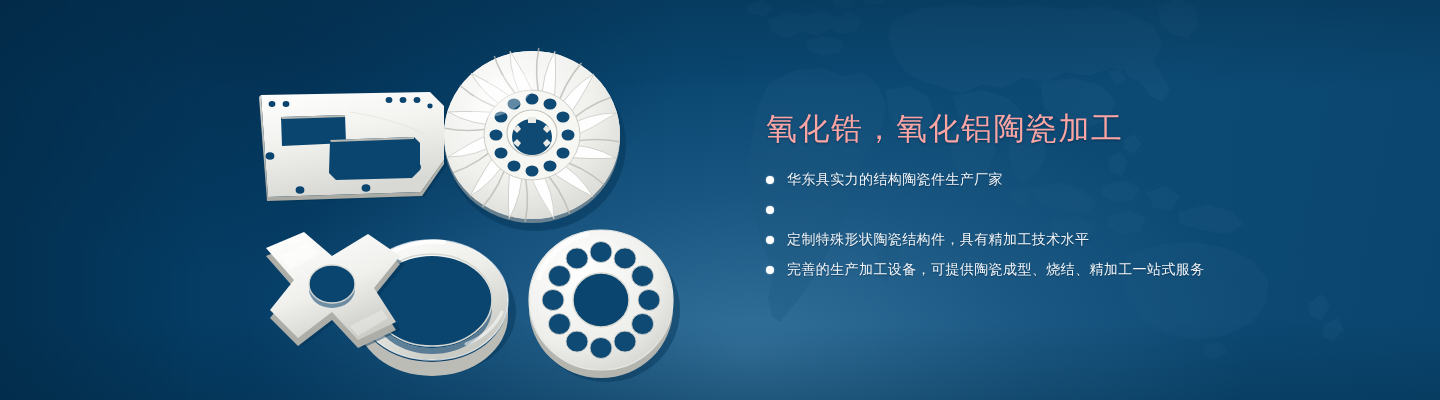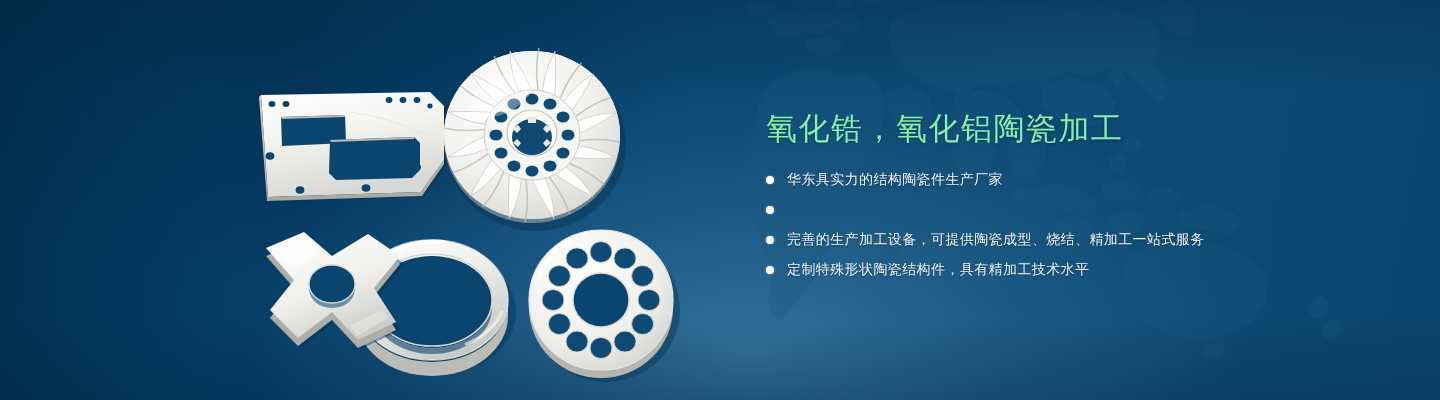--- a/index.html
+++ b/index.html
@@ -68,21 +68,21 @@
   .products svg { display: block; width: 100%; height: 100%; }
 
   
   .copy {
     position: absolute;
     left: 766px;
     top: 110px;
     width: 620px;
   }
   .headline {
-    color: #86efac;
+    color: #fca5a5;
     font-size: 31px;
     line-height: 38px;
     letter-spacing: 1.5px;
     font-weight: 400;
     margin: 0 0 22px 0;
     text-shadow: 0 1px 2px rgba(0,20,40,0.45);
     white-space: nowrap;
   }
   .bullets {
     list-style: none;
@@ -431,22 +431,22 @@
     <ul class="bullets">
       <li class="bullet">
         <span class="bullet-dot"></span>
         <span class="bullet-text">华东具实力的结构陶瓷件生产厂家</span>
       </li>
       <li class="bullet">
         <span class="bullet-dot"></span>
       </li>
       <li class="bullet">
         <span class="bullet-dot"></span>
-        <span class="bullet-text">完善的生产加工设备，可提供陶瓷成型、烧结、精加工一站式服务</span>
+        <span class="bullet-text">定制特殊形状陶瓷结构件，具有精加工技术水平</span>
       </li>
       <li class="bullet">
         <span class="bullet-dot"></span>
-        <span class="bullet-text">定制特殊形状陶瓷结构件，具有精加工技术水平</span>
+        <span class="bullet-text">完善的生产加工设备，可提供陶瓷成型、烧结、精加工一站式服务</span>
       </li>
     </ul>
 
   </div>
 </div>
 
 </body></html>

